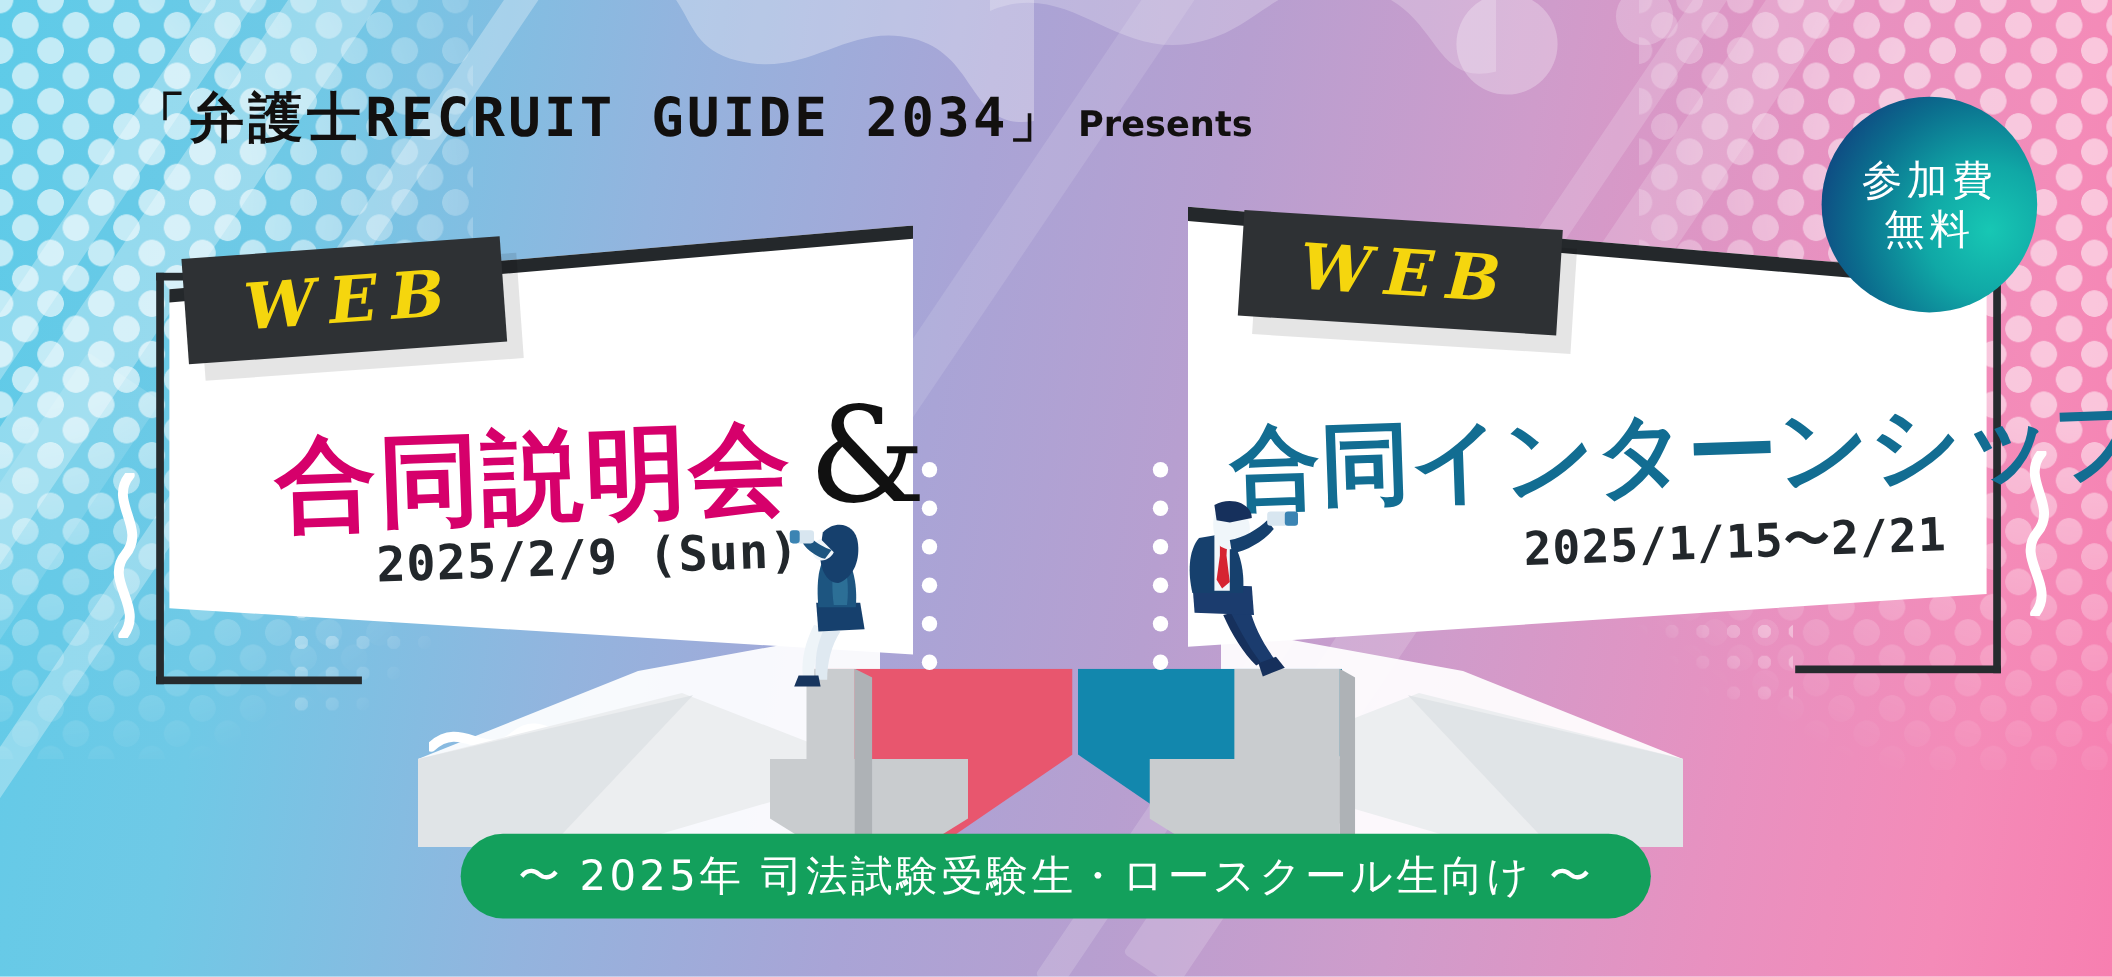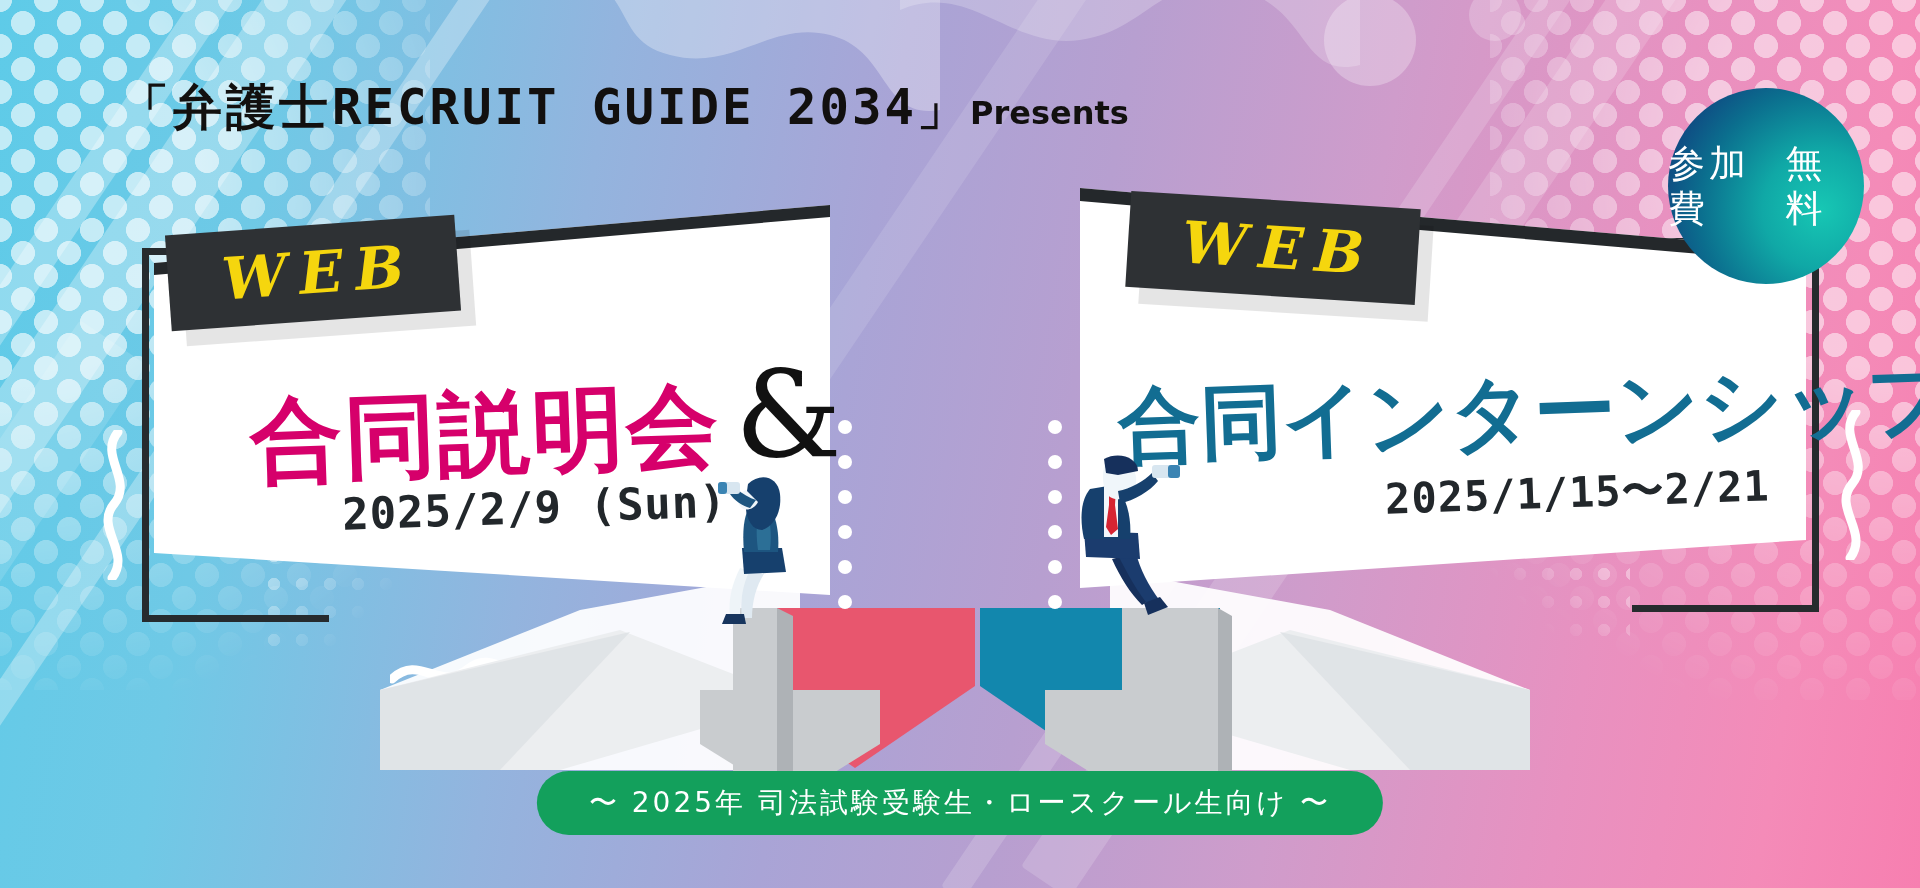--- a/index.html
+++ b/index.html
@@ -56,21 +56,21 @@
   .blob{position:absolute;pointer-events:none;}
 
   
   #heading{
     position:absolute;left:120px;top:75px;
     font-size:49px;font-weight:700;color:#12100f;letter-spacing:2px;
     white-space:nowrap;z-index:25;
   }
   #heading .jp{font-family:"DejaVu Sans",sans-serif;letter-spacing:4px;}
   #heading .lat{font-family:"DejaVu Sans Mono","Liberation Mono",monospace;letter-spacing:3px;font-weight:700;}
-  #heading .pres{font-size:32px;letter-spacing:0px;margin-left:0;font-family:"DejaVu Sans",sans-serif;}
+  #heading .pres{font-size:32px;letter-spacing:0px;margin-left:10px;font-family:"DejaVu Sans",sans-serif;}
 
   
   .panel{position:absolute;z-index:14;}
   .bracket{position:absolute;border:7px solid #262b2e;}
 
   
   .webflag{position:absolute;background:#2e3134;display:flex;align-items:center;justify-content:center;z-index:20;box-shadow:14px 16px 0 rgba(0,0,0,.10);}
   .webflag span{
     color:#f5d60e;font-family:"DejaVu Serif","Liberation Serif",serif;
     font-weight:700;font-style:italic;font-size:58px;letter-spacing:12px;padding-left:12px;
@@ -81,32 +81,32 @@
     font-family:"DejaVu Sans Mono","Liberation Mono",monospace;font-weight:700;letter-spacing:1px;}
 
   
   #amp{position:absolute;left:735px;top:345px;font-size:120px;color:#111;z-index:26;
        font-family:"DejaVu Serif","Liberation Serif",serif;}
   .dotcol{position:absolute;z-index:24;}
   .dotcol i{display:block;width:14px;height:14px;border-radius:50%;background:#fff;margin-bottom:21px;}
 
   
   #badge{
-    position:absolute;right:56px;top:88px;width:196px;height:196px;border-radius:50%;
+    position:absolute;right:68px;top:88px;width:196px;height:196px;border-radius:50%;
     background:radial-gradient(circle at 78% 62%, #17c7b4 0%, #10a8a6 30%, #0b6e8e 62%, #10407f 88%, #123a79 100%);
-    z-index:40;display:flex;flex-direction:row;align-items:center;justify-content:center;
+    z-index:40;display:flex;flex-direction:column;align-items:center;justify-content:center;
   }
   #badge div{color:#fff;font-family:"DejaVu Sans",sans-serif;font-size:37px;letter-spacing:4px;line-height:1.22;}
 
   
   #pill{
     position:absolute;left:50%;transform:translateX(-50%);bottom:53px;
     background:#13a05c;border-radius:46px;padding:13px 52px;z-index:45;
   }
-  #pill span{color:#fff;font-family:"DejaVu Sans",sans-serif;font-size:28px;letter-spacing:3px;white-space:nowrap;}
+  #pill span{color:#fff;font-family:"DejaVu Sans",sans-serif;font-size:38px;letter-spacing:3px;white-space:nowrap;}
 
   
   .arrow{position:absolute;z-index:18;}
   .ped{position:absolute;z-index:19;}
   .fig{position:absolute;z-index:30;}
   .wsheet{position:absolute;z-index:16;}
   .squig{position:absolute;z-index:12;}
 </style>
 </head>
 <body>

